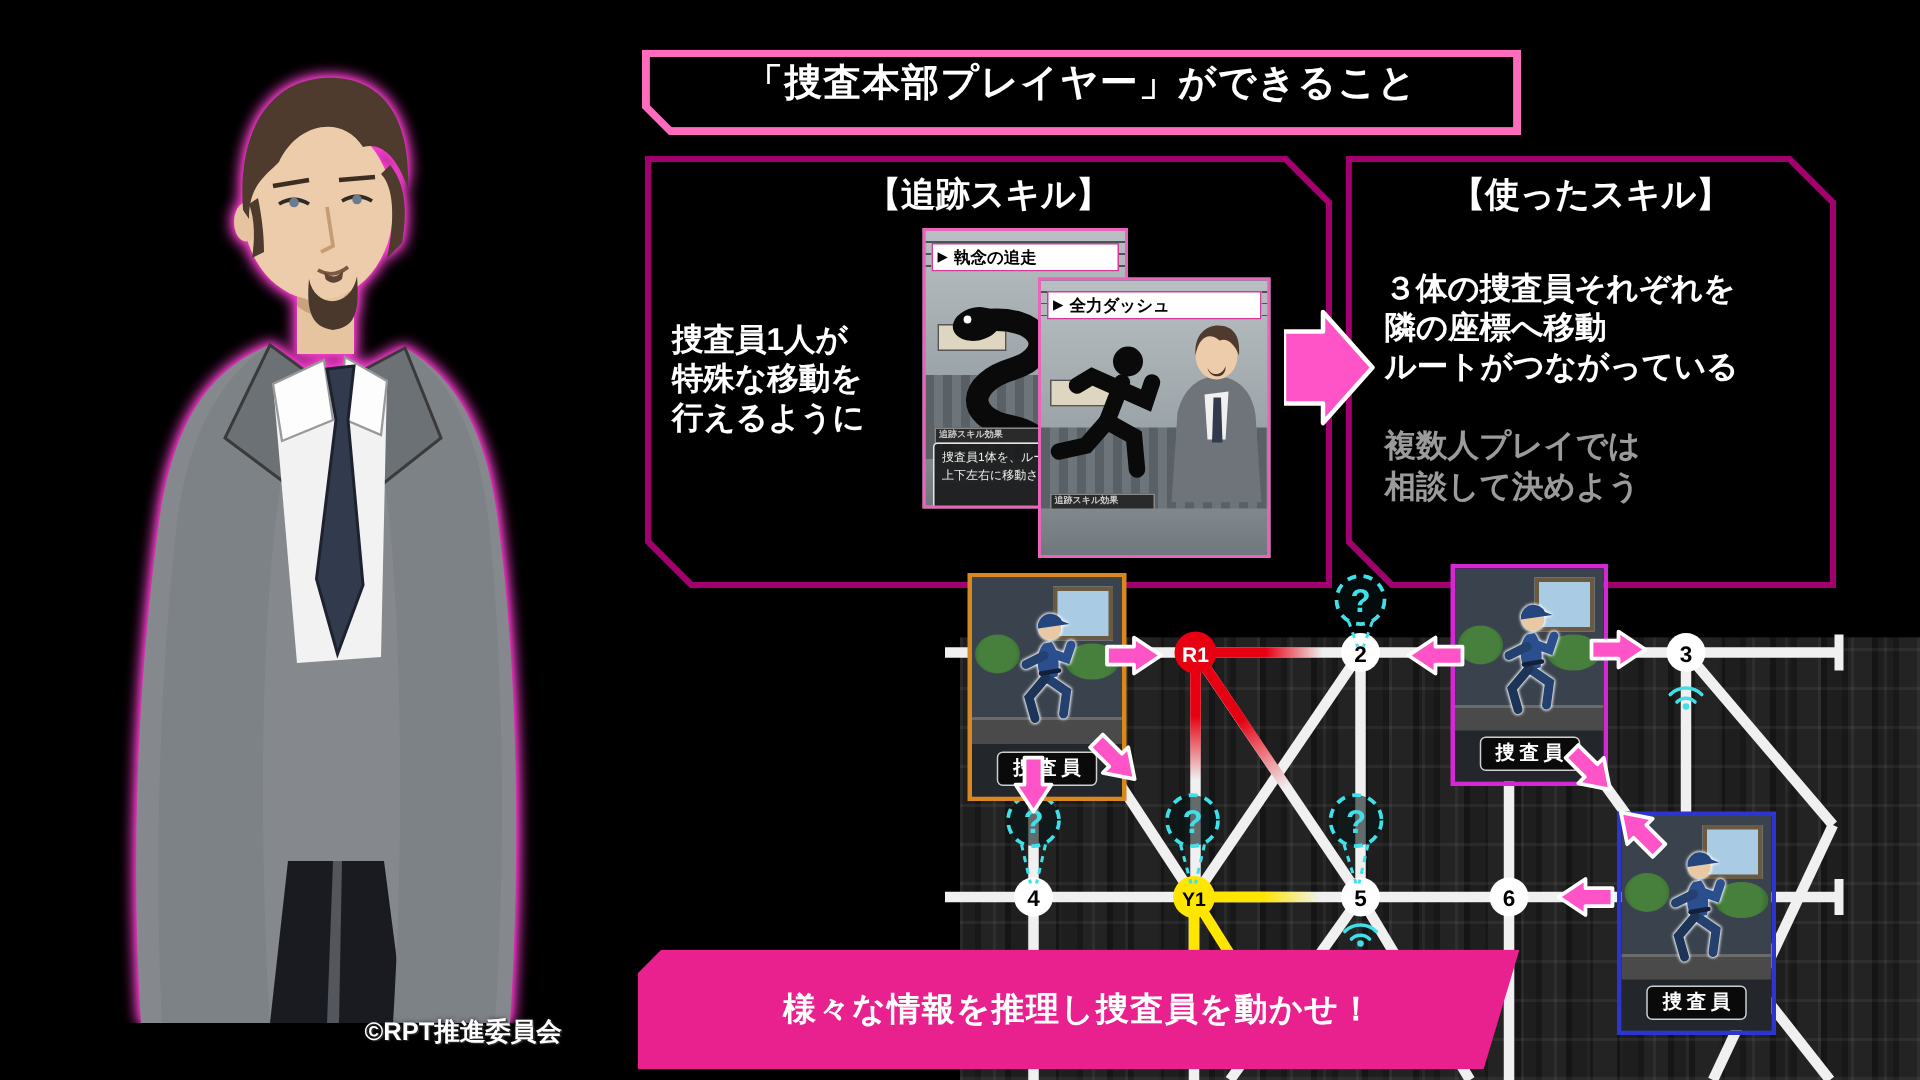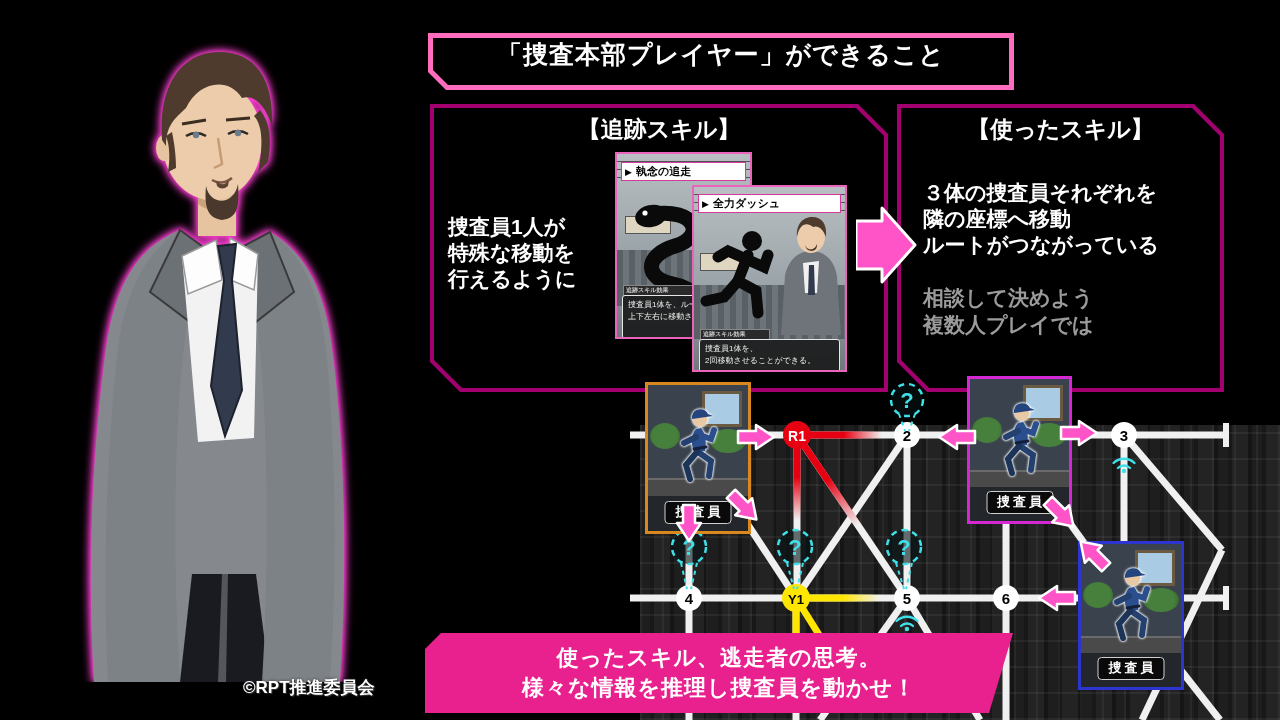--- a/index.html
+++ b/index.html
@@ -196,42 +196,38 @@
           <path d="M38,56 L56,66 L58,88"></path>
           <path d="M38,56 L24,72 L6,76"></path>
         </g>
         <circle cx="52" cy="16" r="10" fill="#0a0a0a"></circle>
       </svg>
       <div class="card-header" style="top:7px;">
         <span class="tri">▶</span>
         <span>全力ダッシュ</span>
       </div>
       <div class="card-tag" style="left:6px;top:142px;width:64px;">追跡スキル効果</div>
-      <div class="card-desc" style="left:5px;right:5px;top:152px;height:28px;">
-        <div>捜査員1体を、</div>
-        <div>2回移動させることができる。</div>
-      </div>
     </div>
   </div>
 
   <svg class="abs big-arrow" width="62" height="78" viewBox="0 0 62 78">
     <path d="M0,15 H26 V2 L59,39 L26,76 V63 H0 Z" fill="#ff54c8" stroke="#fff" stroke-width="3" stroke-linejoin="round"></path>
   </svg>
 
   <div class="abs panel" style="left:897px;top:104px;width:327px;height:288px;">
     <div class="panel-inner"></div>
     <div class="panel-title">【使ったスキル】</div>
     <div class="panel-body" style="left:26px;top:76px;">
       <div>３体の捜査員それぞれを</div>
       <div>隣の座標へ移動</div>
       <div>ルートがつながっている</div>
     </div>
     <div class="panel-note" style="left:26px;top:180px;">
+      <div>複数人プレイでは</div>
       <div>相談して決めよう</div>
-      <div>複数人プレイでは</div>
     </div>
   </div>
 
   <div class="abs map-bg"></div>
 
   <svg class="abs map-svg" width="650" height="350" viewBox="0 0 650 350">
     <defs>
       <linearGradient id="gRh" gradientUnits="userSpaceOnUse" x1="167" y1="65" x2="252" y2="65">
         <stop offset="0" stop-color="#e60012"></stop>
           <stop offset="0.55" stop-color="#e60012"></stop>
@@ -441,17 +437,16 @@
       <path d="M-17,-6 H1 V-12 L19,0 L1,12 V6 H-17 Z" transform="translate(448,63)"></path>
       <path d="M-17,-6 H1 V-12 L19,0 L1,12 V6 H-17 Z" transform="translate(113,136) rotate(45)"></path>
       <path d="M-17,-6 H1 V-12 L19,0 L1,12 V6 H-17 Z" transform="translate(59,152) rotate(90)"></path>
       <path d="M-17,-6 H1 V-12 L19,0 L1,12 V6 H-17 Z" transform="translate(430,143) rotate(45)"></path>
       <path d="M-17,-6 H1 V-12 L19,0 L1,12 V6 H-17 Z" transform="translate(464,185) rotate(225)"></path>
       <path d="M-17,-6 H1 V-12 L19,0 L1,12 V6 H-17 Z" transform="translate(428,228) rotate(180)"></path>
     </g>
   </svg>
 
   <div class="abs banner">
-    <div>使ったスキル、逃走者の思考。</div>
     <div>様々な情報を推理し捜査員を動かせ！</div>
   </div>
 
 </div>
 
 </body></html>

